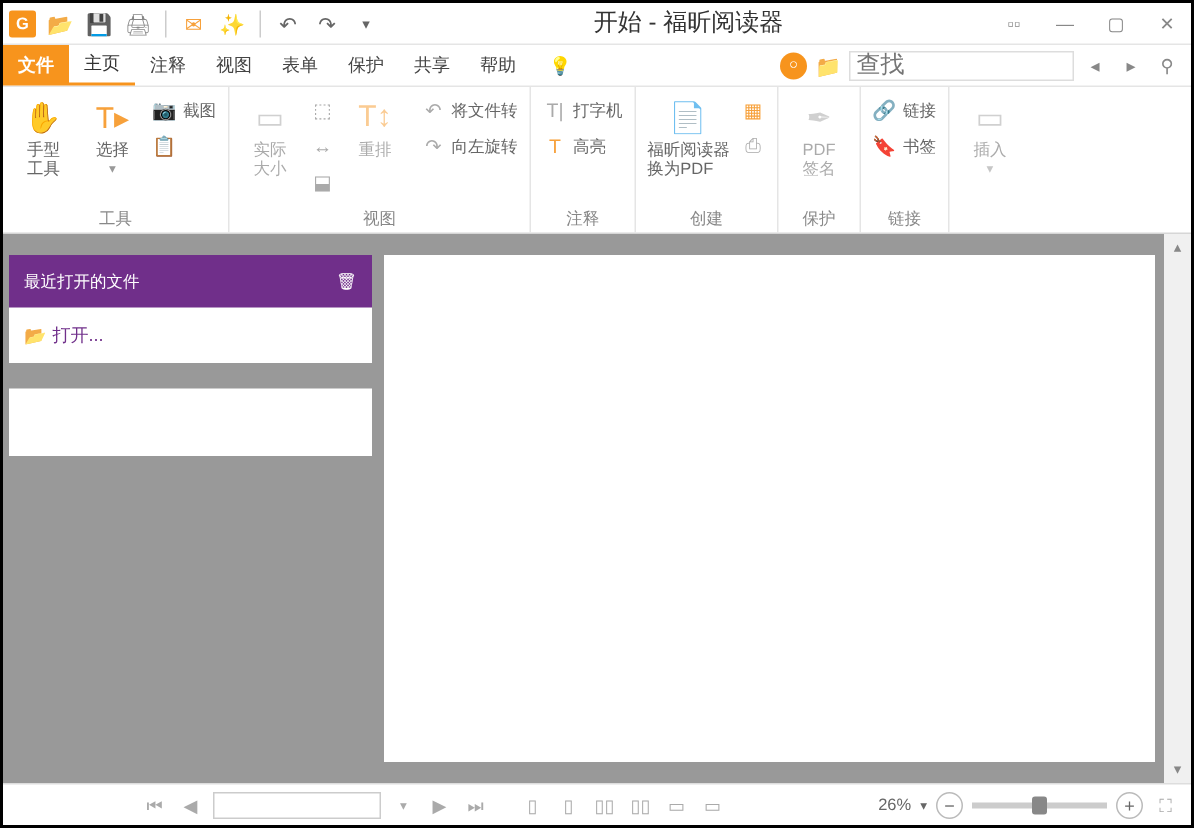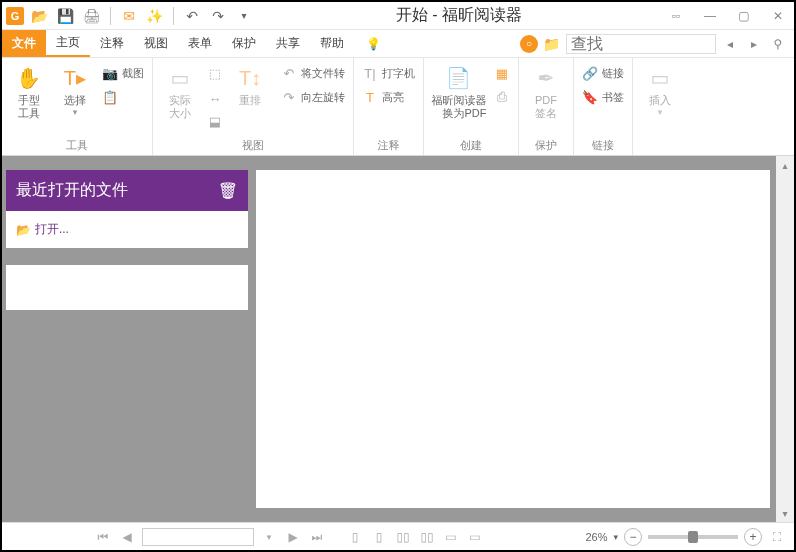--- a/index.html
+++ b/index.html
@@ -28,30 +28,30 @@
 .search-go { width: 20px; height: 20px; color: #888; display: flex; align-items: center; justify-content: center; cursor: pointer; }
 .circ-btn { width: 18px; height: 18px; border-radius: 50%; display: flex; align-items: center; justify-content: center; font-size: 10px; color: #fff; }
 
 
 .ribbon { height: 98px; border-bottom: 1px solid #d6d6d6; display: flex; font-size: 11px; color: #666; }
 .group { border-right: 1px solid #e5e5e5; display: flex; flex-direction: column; padding: 4px 6px 2px; }
 .group-body { flex: 1; display: flex; align-items: flex-start; gap: 4px; }
 .group-label { text-align: center; font-size: 11px; color: #888; padding-top: 2px; }
 .vbtn { display: flex; flex-direction: column; align-items: center; justify-content: flex-start; width: 42px; cursor: pointer; padding-top: 2px; }
 .vbtn .ico { width: 28px; height: 28px; display: flex; align-items: center; justify-content: center; font-size: 20px; color: #aaa; }
-.vbtn .lbl { margin-top: 2px; text-align: right; line-height: 1.2; }
+.vbtn .lbl { margin-top: 2px; text-align: left; line-height: 1.2; }
 .vbtn.disabled { opacity: 0.55; }
 .hitem { display: flex; align-items: center; gap: 4px; height: 22px; cursor: pointer; padding: 0 2px; }
 .hitem .hico { width: 16px; height: 16px; color: #aaa; display: flex; align-items: center; justify-content: center; font-size: 13px; }
 .col { display: flex; flex-direction: column; gap: 2px; }
 
 
 .content { flex: 1; display: flex; background: #999; overflow: hidden; }
 .left-panel { width: 242px; background: #fff; margin: 14px 0 14px 4px; display: flex; flex-direction: column; }
-.panel-header { background: #702f8a; color: #fff; font-size: 16px; padding: 10px 10px; display: flex; justify-content: space-between; align-items: center; }
+.panel-header { background: #702f8a; color: #fff; font-size: 11px; padding: 10px 10px; display: flex; justify-content: space-between; align-items: center; }
 .panel-body { flex: 1; padding: 10px; font-size: 12px; color: #702f8a; }
 .open-row { display: flex; align-items: center; gap: 4px; cursor: pointer; }
 .open-row .fico { color: #f7941d; }
 .panel-bottom { height: 48px; border-top: 3px solid #999; background: #fff; }
 .doc-area { flex: 1; background: #fff; margin: 14px 6px 14px 8px; }
 .scroll-stub { width: 18px; background: #f0f0f0; display: flex; flex-direction: column; align-items: center; font-size: 10px; color: #888; }
 .scroll-stub .arrow { height: 18px; display: flex; align-items: center; justify-content: center; }
 
 
 .statusbar { height: 28px; border-top: 1px solid #ddd; display: flex; align-items: center; padding: 0 8px; font-size: 11px; color: #666; }

